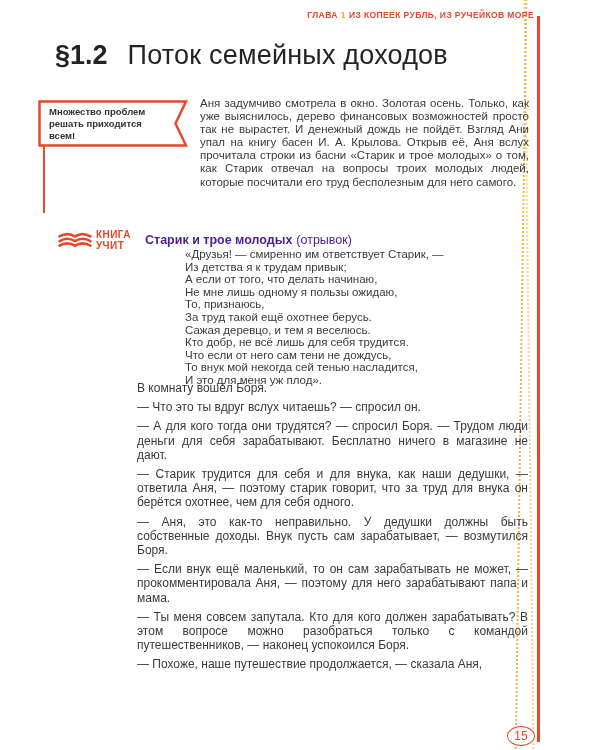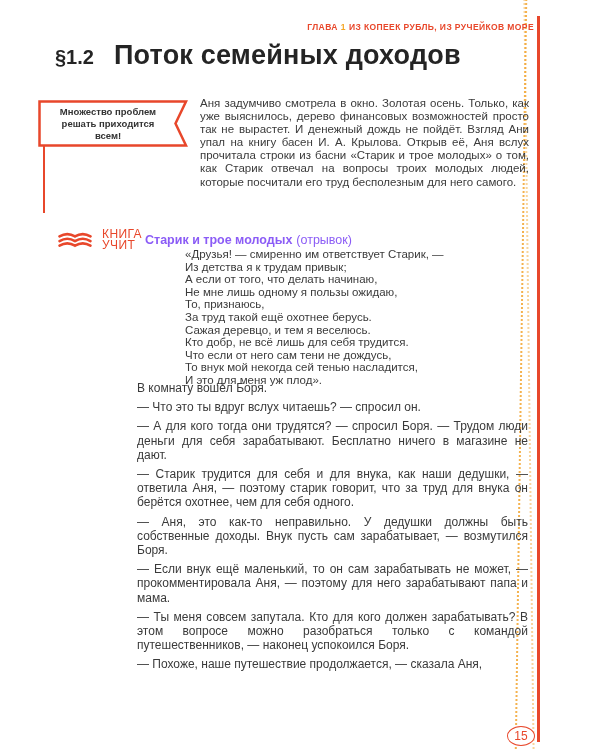--- a/index.html
+++ b/index.html
@@ -15,51 +15,51 @@
     font-family:"Liberation Sans",sans-serif;color:var(--text,#3a3a3a);
     overflow:hidden;margin:0 auto;
   }
   
   .accent-line-right{position:absolute;left:537px;top:16px;width:2.5px;height:726px;background:var(--accent);}
   .dotted-line{position:absolute;top:-4px;height:760px;width:0;border-left:2.5px dotted var(--dot);}
   .dotted-a{left:520px;transform:rotate(.8deg);opacity:.9;}
   .dotted-b{left:528px;transform:rotate(-.7deg);opacity:.5;}
   
   .chapter-header{
-    position:absolute;top:22px;right:66px;font-size:8.5px;font-weight:bold;
+    position:absolute;top:10px;right:66px;font-size:8.5px;font-weight:bold;
     letter-spacing:.4px;color:var(--accent);white-space:nowrap;
   }
   .chapter-number{color:var(--number);margin:0 3px;}
   
   .title-row{position:absolute;top:40px;left:55px;display:flex;align-items:baseline;gap:20px;color:#242424;}
-  .section-number{font-size:20px;font-weight:bold;}
-  .section-title{font-size:27px;font-weight:bold;letter-spacing:.2px;}
+  .section-number{font-size:27px;font-weight:bold;}
+  .section-title{font-size:27px;font-weight:normal;letter-spacing:.2px;}
   
-  .flag{position:absolute;left:38px;top:100px;width:150px;height:47px;text-align:center;}
+  .flag{position:absolute;left:38px;top:100px;width:150px;height:47px;}
   .flag svg{position:absolute;left:0;top:0;width:150px;height:47px;}
   .flag polygon{fill:#ffffff;stroke:var(--accent);stroke-width:2.5;}
   .flag-text{
     position:absolute;left:11px;top:6px;width:118px;
     font-size:9.5px;font-weight:bold;line-height:1.28;color:#333;
   }
   .flag-pole{position:absolute;left:43px;top:146px;width:1.6px;height:67px;background:var(--accent);}
   
   .intro{
     position:absolute;left:200px;top:97px;width:329px;
     font-size:11.5px;line-height:13.1px;text-align:justify;
   }
   
   .book-row{position:absolute;left:56px;top:228px;width:480px;height:30px;}
   .book-icon{position:absolute;left:0;top:3px;width:38px;height:17px;}
   .book-icon path{fill:none;stroke:var(--accent);stroke-width:3.4;stroke-linecap:round;}
   .book-label{
-    position:absolute;left:46px;top:1px;font-size:12px;font-weight:normal;
+    position:absolute;left:40px;top:1px;font-size:10px;font-weight:bold;
     color:var(--accent);line-height:11px;letter-spacing:.4px;
   }
-  .excerpt-heading{position:absolute;left:89px;top:5px;font-size:12.5px;color:#8b5cf6;white-space:nowrap;}
+  .excerpt-heading{position:absolute;left:89px;top:5px;font-size:12.5px;color:#4c1d95;white-space:nowrap;}
   .excerpt-title{font-weight:bold;}
   .excerpt-subtitle{margin-left:4px;}
   
   .poem{position:absolute;left:185px;top:248px;font-size:11.5px;line-height:12.6px;}
   
   .dialog{
     position:absolute;left:137px;top:381px;width:391px;
     font-size:12px;line-height:14.2px;text-align:justify;
   }
   .dialog .para{margin-bottom:5px;}

